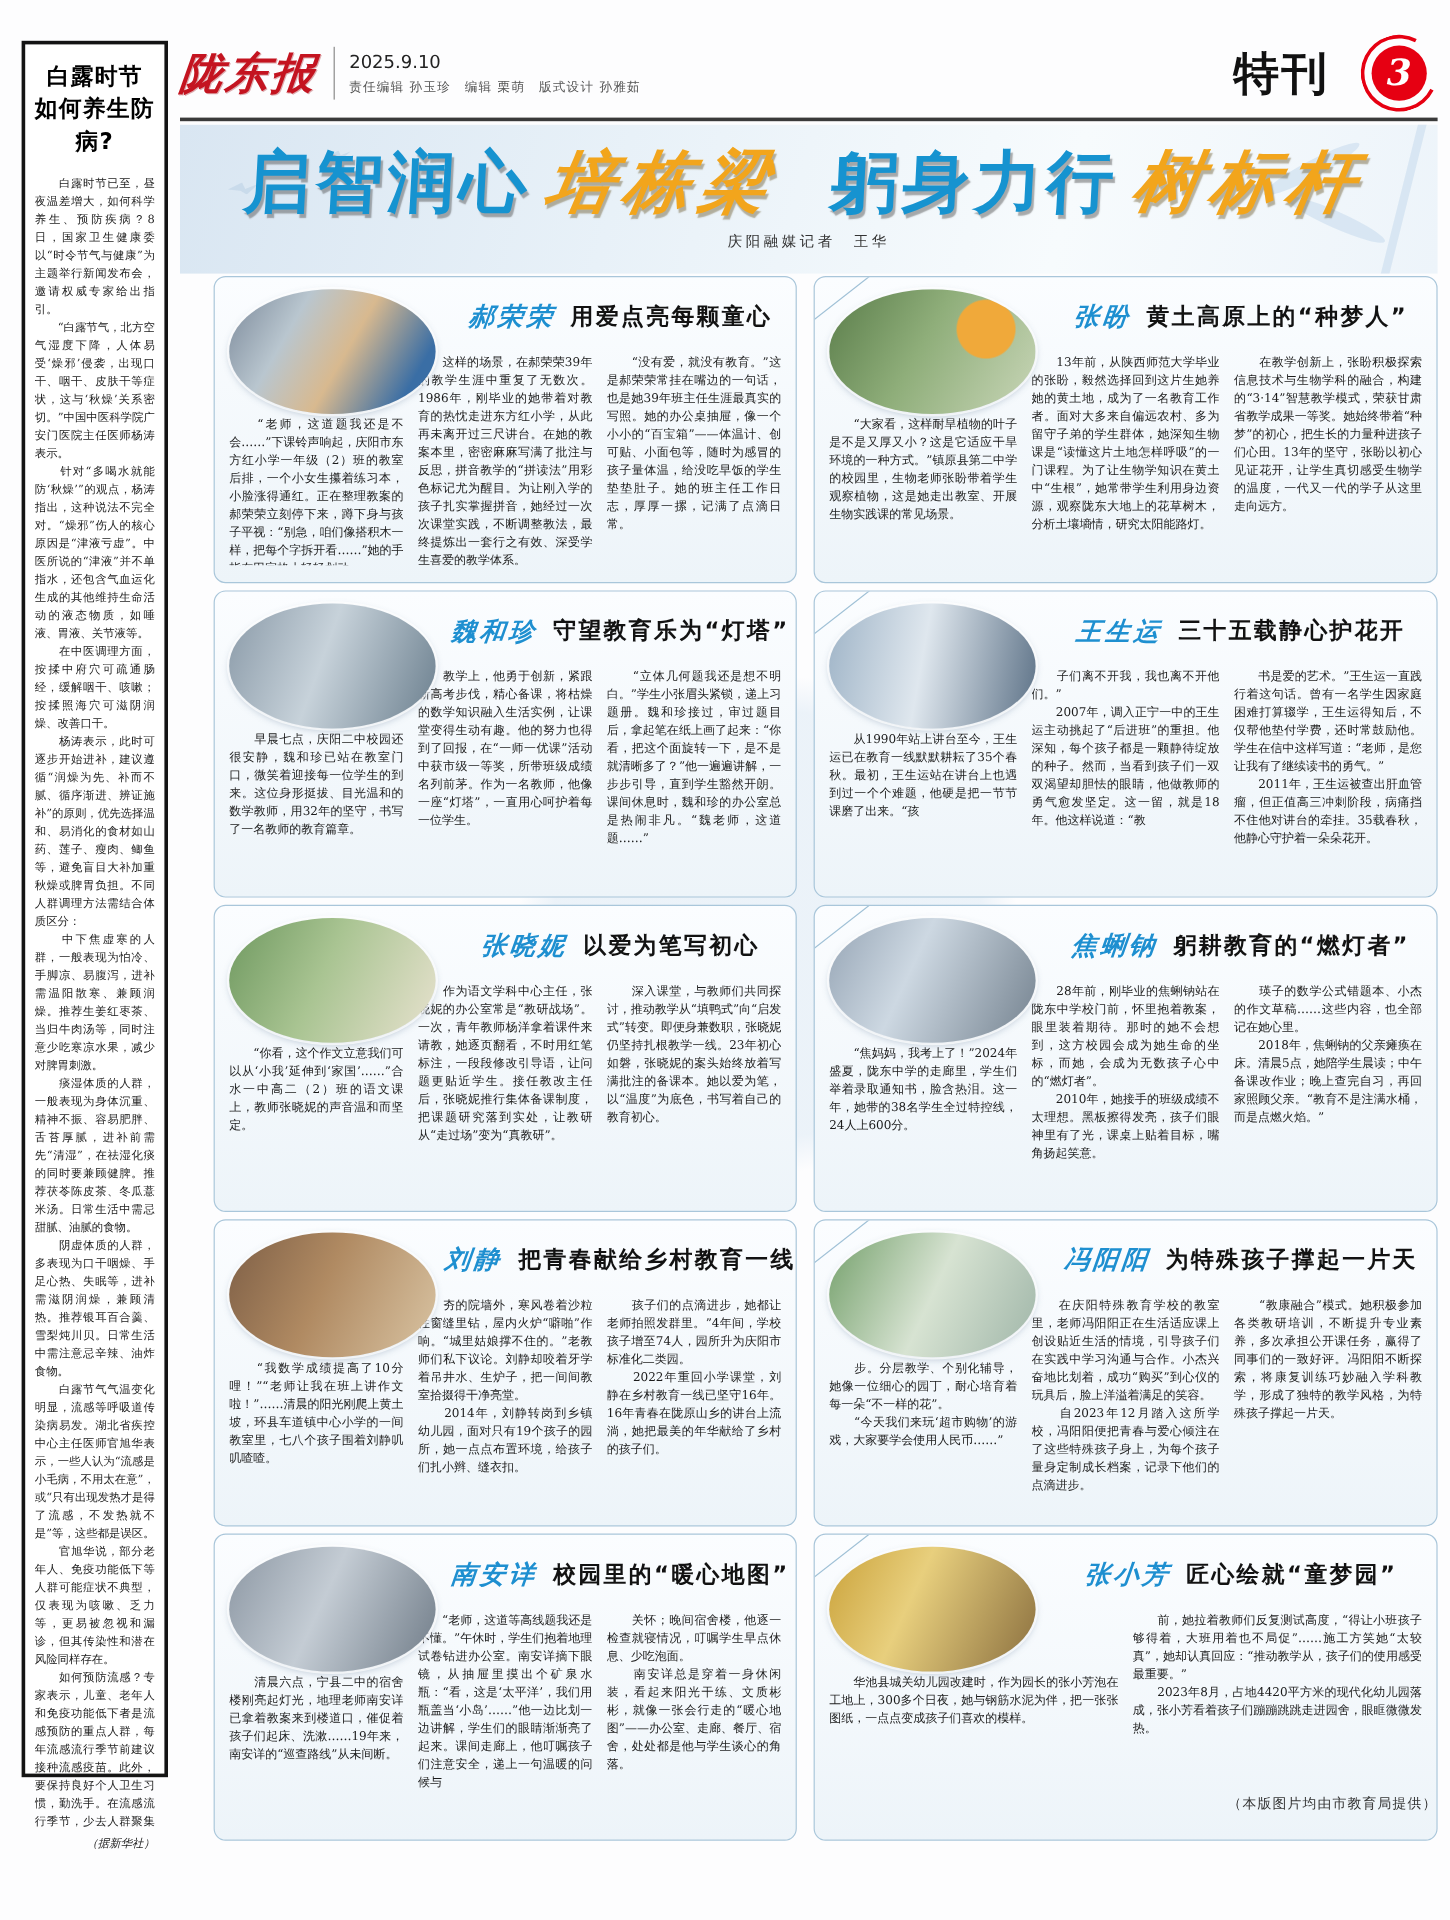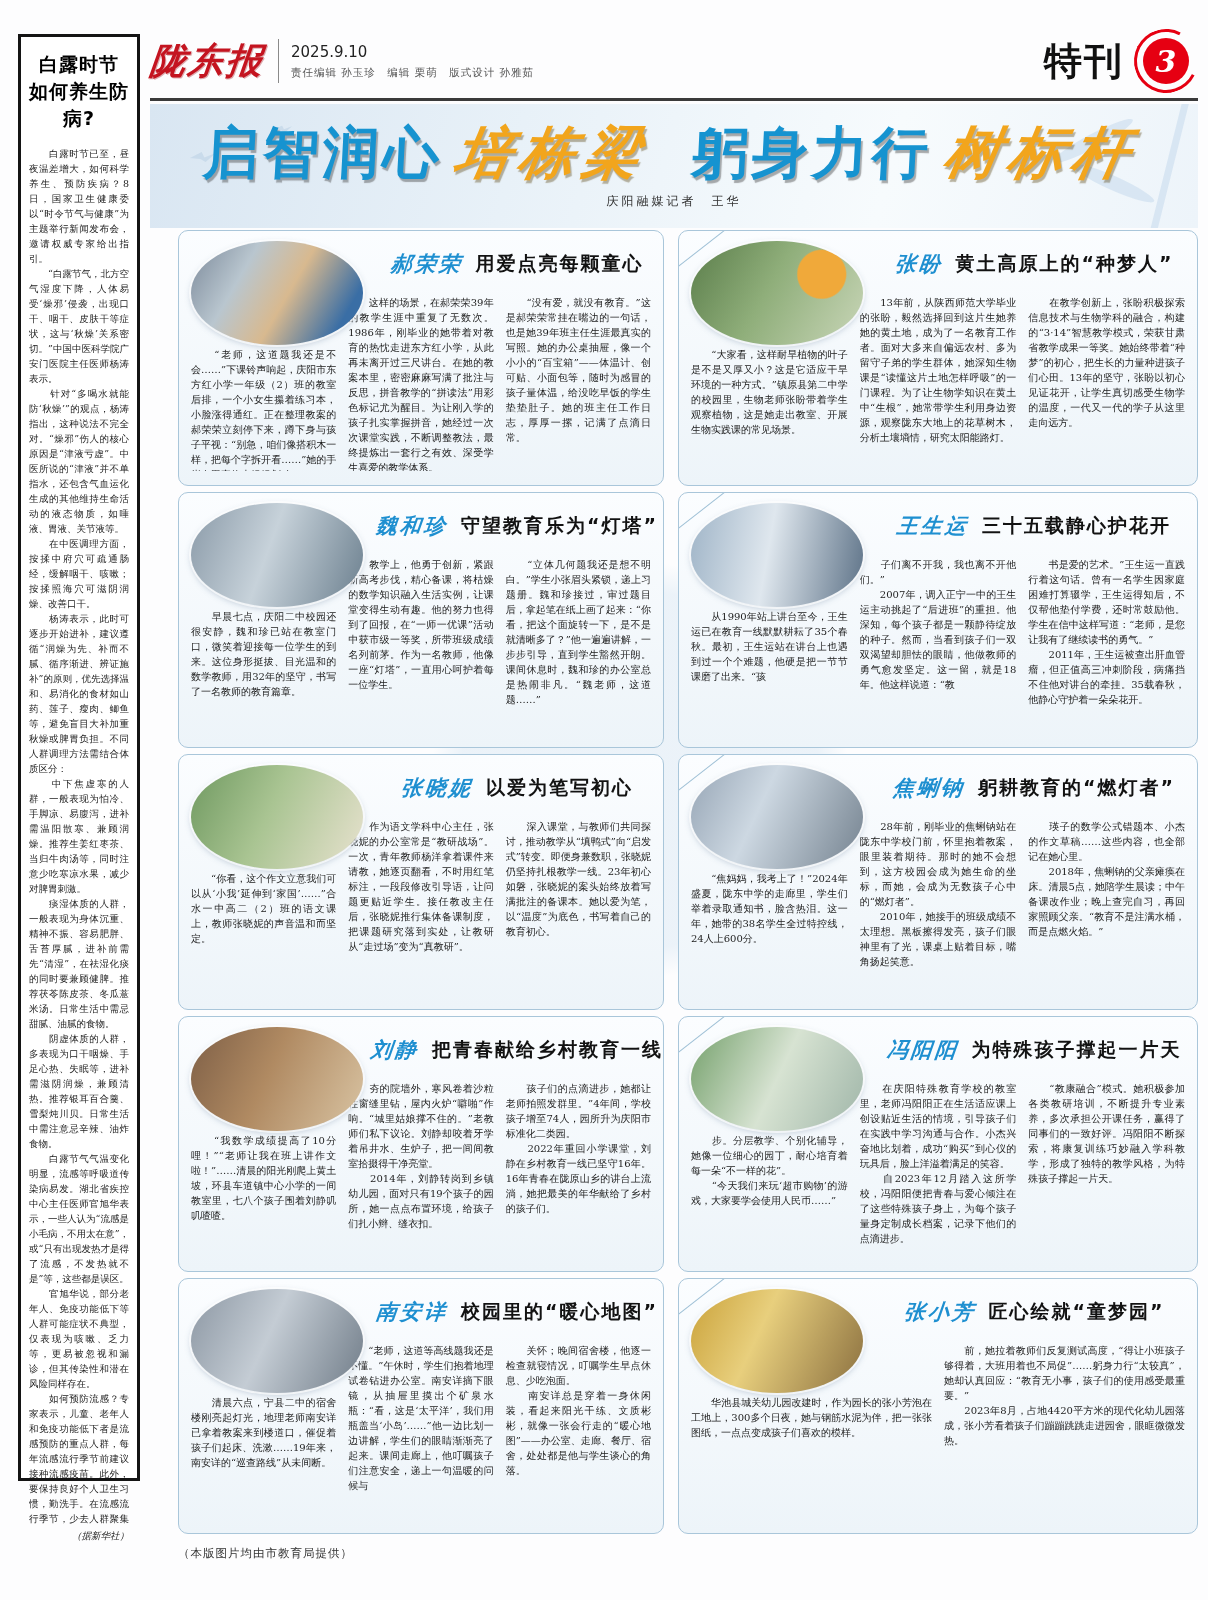--- a/index.html
+++ b/index.html
@@ -24,21 +24,21 @@
   .masthead-row{display:flex;align-items:center;height:62px;}
   .masthead{
     font-family:"DejaVu Serif",serif;font-style:italic;font-weight:bold;
     font-size:36px;color:#c41420;letter-spacing:2px;transform:skewX(-6deg);
     text-shadow:1px 1px 0 rgba(160,20,30,.35);flex:0 0 auto;
   }
   .pub-divider{width:1px;height:44px;background:#8a8a8a;margin:0 12px 0 14px;}
   .pub-info{flex:1 1 auto;}
   .pub-date{font-size:15px;font-weight:normal;color:#222;font-family:"DejaVu Sans",sans-serif;}
   .pub-editors{font-size:10.5px;color:#555;margin-top:5px;letter-spacing:1px;}
-  .edition{display:flex;align-items:center;gap:10px;flex:0 0 auto;}
+  .edition{display:flex;align-items:center;gap:26px;flex:0 0 auto;}
   .edition-label{font-size:38px;font-weight:900;color:#111;font-family:"DejaVu Sans",sans-serif;letter-spacing:2px;}
   .edition-ring{width:58px;height:58px;border:3px solid #e60012;border-right-color:transparent;
     border-radius:50%;display:flex;align-items:center;justify-content:center;transform:rotate(-18deg);}
   .edition-circle{width:46px;height:46px;background:#e60012;border-radius:50%;
     display:flex;align-items:center;justify-content:center;transform:rotate(18deg);
     color:#fff;font-size:30px;font-weight:bold;font-style:italic;font-family:"DejaVu Serif",serif;}
   .header-rule{height:3px;background:#3a3a3a;margin-top:6px;}
   
   .banner{
     position:absolute;left:150px;top:104px;width:1048px;height:124px;
@@ -94,22 +94,22 @@
     justify-content:center;gap:13px;}
   .t-name{color:#1e8fd0;font-family:"DejaVu Serif",serif;font-style:italic;font-weight:bold;
     font-size:21px;letter-spacing:3px;white-space:nowrap;transform:skewX(-6deg);}
   .t-head{color:#121212;font-family:"DejaVu Sans",sans-serif;font-weight:900;
     font-size:19px;letter-spacing:2px;white-space:nowrap;}
   .cols{display:flex;gap:12px;margin-top:8px;}
   .col{flex:1;margin:0;font-size:10px;line-height:15px;text-align:justify;
     white-space:pre-line;overflow:hidden;height:176px;color:#1c1c1c;}
   .col.c1::before{content:"";display:block;height:52px;}
   
-  .photo-credit{position:absolute;left:178px;top:1546px;width:1020px;
-    text-align:left;font-size:11.5px;color:#333;letter-spacing:1px;}
+  .photo-credit{position:absolute;left:178px;top:1496px;width:1020px;
+    text-align:right;font-size:11.5px;color:#333;letter-spacing:1px;}
 </style>
 </head>
 <body>
 
 <aside class="sidebar">
   <h1><span>白露时节</span><br><span>如何养生防病?</span></h1>
   <div class="sidebar-body">　　白露时节已至，昼夜温差增大，如何科学养生、预防疾病？8日，国家卫生健康委以“时令节气与健康”为主题举行新闻发布会，邀请权威专家给出指引。
 　　“白露节气，北方空气湿度下降，人体易受‘燥邪’侵袭，出现口干、咽干、皮肤干等症状，这与‘秋燥’关系密切。”中国中医科学院广安门医院主任医师杨涛表示。
 　　针对“多喝水就能防‘秋燥’”的观点，杨涛指出，这种说法不完全对。“燥邪”伤人的核心原因是“津液亏虚”。中医所说的“津液”并不单指水，还包含气血运化生成的其他维持生命活动的液态物质，如唾液、胃液、关节液等。
 　　在中医调理方面，按揉中府穴可疏通肠经，缓解咽干、咳嗽；按揉照海穴可滋阴润燥、改善口干。
@@ -289,20 +289,20 @@
   </article>
 
   <article class="card right">
     <div class="photo p10"></div>
     <h2 class="card-title">
       <span class="t-name">张小芳</span>
       <span class="t-head">匠心绘就“童梦园”</span>
     </h2>
     <div class="cols">
       <p class="col c1">　　华池县城关幼儿园改建时，作为园长的张小芳泡在工地上，300多个日夜，她与钢筋水泥为伴，把一张张图纸，一点点变成孩子们喜欢的模样。</p>
-      <p class="col">　　前，她拉着教师们反复测试高度，“得让小班孩子够得着，大班用着也不局促”……躬身力行“太较真”，她却认真回应：“教育无小事，孩子们的使用感受最重要。”
+      <p class="col">　　前，她拉着教师们反复测试高度，“得让小班孩子够得着，大班用着也不局促”……施工方笑她“太较真”，她却认真回应：“推动教学从，孩子们的使用感受最重要。”
 　　2023年8月，占地4420平方米的现代化幼儿园落成，张小芳看着孩子们蹦蹦跳跳走进园舍，眼眶微微发热。</p>
     </div>
   </article>
 
 </main>
 
 <div class="photo-credit">（本版图片均由市教育局提供）</div>
 
 </body></html>

